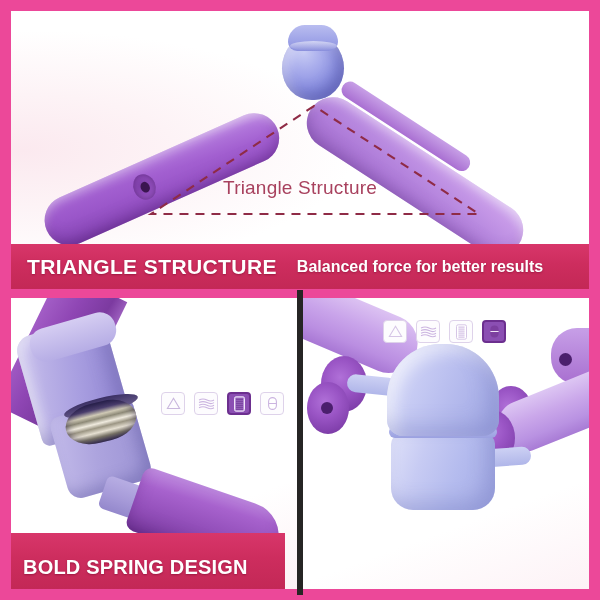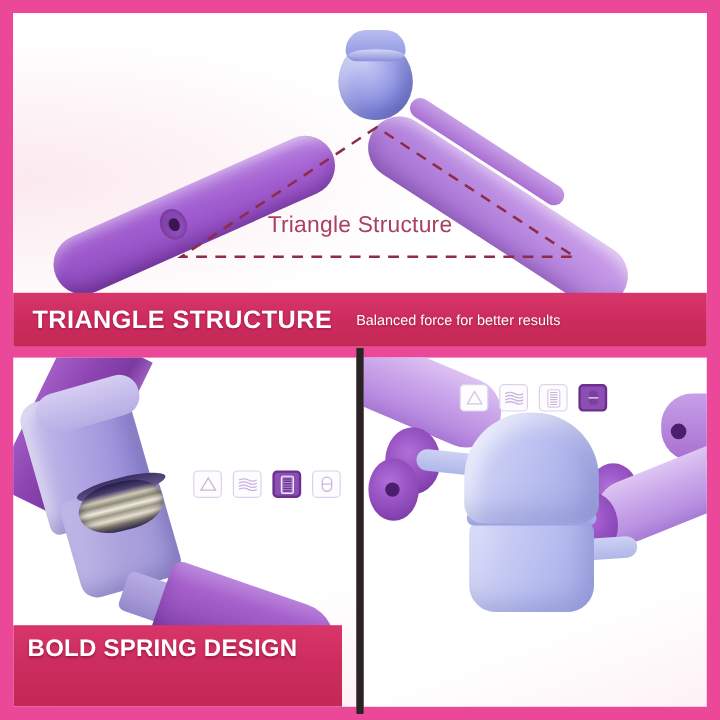--- a/index.html
+++ b/index.html
@@ -107,38 +107,38 @@
   }
   .banner-top{
     left:11px;top:244px;width:578px;height:45px;
     display:flex;align-items:center;padding-left:16px;
   }
   .banner-top .big{
     font-size:21px;font-weight:bold;letter-spacing:.4px;
     text-shadow:0 1px 2px rgba(120,10,45,.55);
   }
   .banner-top .sub{
-    font-size:12px;margin-left:20px;font-weight:400;
+    font-size:16px;margin-left:20px;font-weight:700;
     text-shadow:0 1px 2px rgba(120,10,45,.5);
   }
 
   
   .panel-bl{
     left:11px;top:298px;width:286px;height:291px;
     background:linear-gradient(160deg,#ffffff 0%,#ffffff 72%,#fdf2f6 100%);
   }
   .panel-br{
     left:303px;top:298px;width:286px;height:291px;
     background:linear-gradient(160deg,#ffffff 0%,#ffffff 72%,#fdf2f6 100%);
   }
 
   .banner-bottom{
-    position:absolute;left:0;right:12px;bottom:0;height:68px;
+    position:absolute;left:0;right:12px;bottom:0;height:56px;
     background:linear-gradient(180deg,#d8366a 0%,#cd2d5e 45%,#c32856 100%);
-    padding:6px 0 0 12px;box-sizing:border-box;
+    padding:20px 0 0 12px;box-sizing:border-box;
   }
   .banner-bottom .big{
     display:block;font-size:20px;font-weight:bold;letter-spacing:.2px;color:#fff;
     text-shadow:0 1px 2px rgba(120,10,45,.55);line-height:28px;white-space:nowrap;
   }
   .banner-bottom .sub{
     display:block;font-size:15.5px;color:#fff;line-height:24px;white-space:nowrap;
     text-shadow:0 1px 2px rgba(120,10,45,.5);
   }
 

